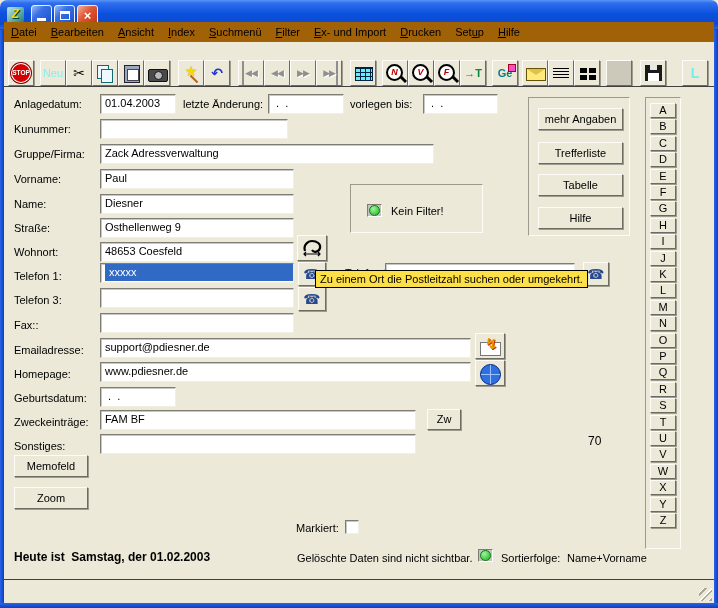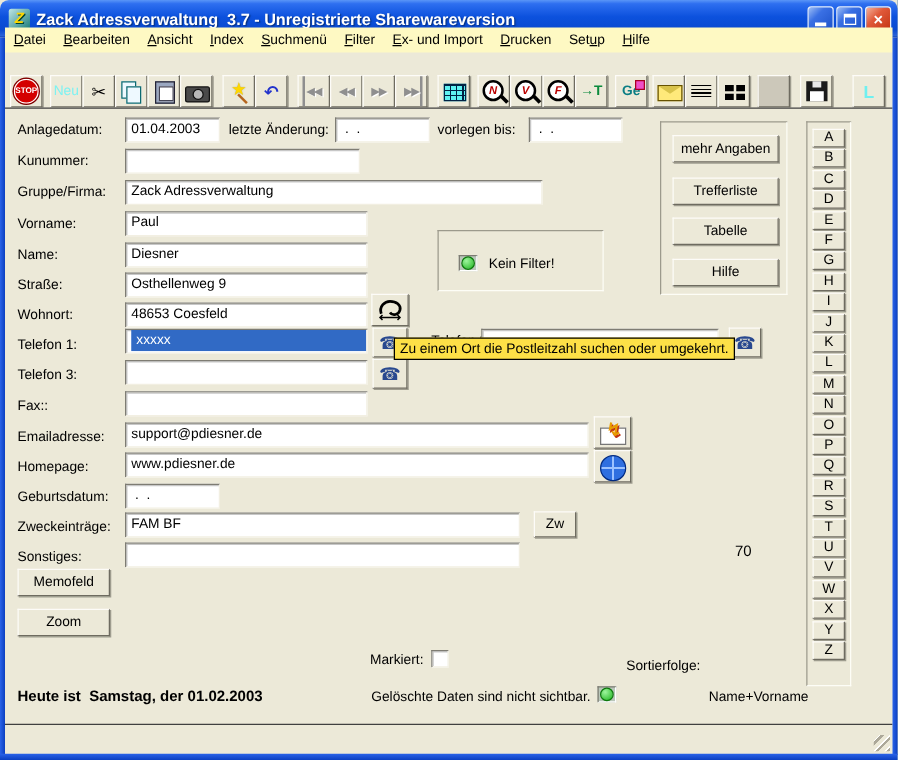--- a/index.html
+++ b/index.html
@@ -21,21 +21,21 @@
   .win-btn.close{background:linear-gradient(135deg,#f5b39c 0%,#e0593a 40%,#c23310 100%);}
   .win-btn .min-g{width:9px;height:3px;background:#fff;margin-top:9px;}
   .win-btn .max-g{width:10px;height:9px;border:1px solid #fff;border-top:3px solid #fff;box-sizing:border-box;}
   .win-btn.close span{color:#fff;font-weight:bold;font-size:13px;line-height:13px;}
   .edge{position:absolute;background:linear-gradient(90deg,#2a63e8,#0b3fc1);}
   .edge.left{left:0;top:30px;width:4px;height:574px;}
   .edge.right{left:714px;top:30px;width:4px;height:574px;}
   .edge.bottom{left:0;top:603px;width:718px;height:5px;background:linear-gradient(180deg,#2a63e8,#0b3fc1);}
 
   
-  .menubar{position:absolute;left:4px;top:22px;width:710px;height:20px;background:#fef9c3;
+  .menubar{position:absolute;left:4px;top:22px;width:710px;height:20px;background:#a16207;
     display:flex;align-items:center;font-size:11px;}
   .menu-item{padding:2px 7px;color:#000;}
   .menu-item u{text-decoration:underline;}
 
   
   .toolbarbar{position:absolute;left:4px;top:50px;width:565px;height:36px;background:#ece9d8;
     display:flex;align-items:flex-end;box-sizing:border-box;padding-left:4px;}
   .tbtn{position:relative;width:26px;height:26px;box-sizing:border-box;background:#ece9d8;flex:0 0 auto;
     border:1px solid;border-color:#fdfcf8 #6e6b60 #6e6b60 #fdfcf8;box-shadow:1px 1px 0 rgba(64,62,54,.45);}
   .tbtn .g{display:block;text-align:center;font-size:11px;line-height:24px;color:#000;}
@@ -119,21 +119,20 @@
   .grip{position:absolute;right:2px;bottom:2px;width:13px;height:13px;
     background:repeating-linear-gradient(135deg,transparent 0 3px,#fff 3px 4px,#aca899 4px 6px);}
 </style>
 </head>
 <body>
 
 <div class="window">
 
   <div class="titlebar">
     <span class="app-icon">Z</span>
-    <span class="title-text">Zack Adressverwaltung  3.7 - Unregistrierte Sharewareversion</span>
     <span class="win-btn">
         <span class="min-g"></span>
       </span>
     <span class="win-btn">
         <span class="max-g"></span>
       </span>
     <span class="win-btn close">
         <span>×</span>
       </span>
   </div>
@@ -357,21 +356,21 @@
     <div class="btn" style="left:10px;top:400px;width:74px;height:22px;line-height:20px">Zoom</div>
 
     <span class="lbl" style="left:292px;top:435px">Markiert:</span>
     <div class="checkbox" style="left:341px;top:433px"></div>
 
     <span class="lbl bold12" style="left:10px;top:463px">Heute ist  Samstag, der 01.02.2003</span>
     <span class="lbl" style="left:293px;top:465px">Gelöschte Daten sind nicht sichtbar.</span>
     <div class="led" style="position:absolute;left:474px;top:462px">
         <i></i>
       </div>
-    <span class="lbl" style="left:497px;top:440px">Sortierfolge:</span>
+    <span class="lbl" style="left:497px;top:465px">Sortierfolge:</span>
     <span class="lbl" style="left:563px;top:465px">Name+Vorname</span>
 
     <div class="panel" style="left:346px;top:97px;width:133px;height:49px">
       <div class="led" style="position:absolute;left:16px;top:19px">
           <i></i>
         </div>
       <span class="lbl" style="left:40px;top:20px">Kein Filter!</span>
     </div>
 
     <div class="panel" style="left:524px;top:10px;width:102px;height:139px" id="sidepanel">

